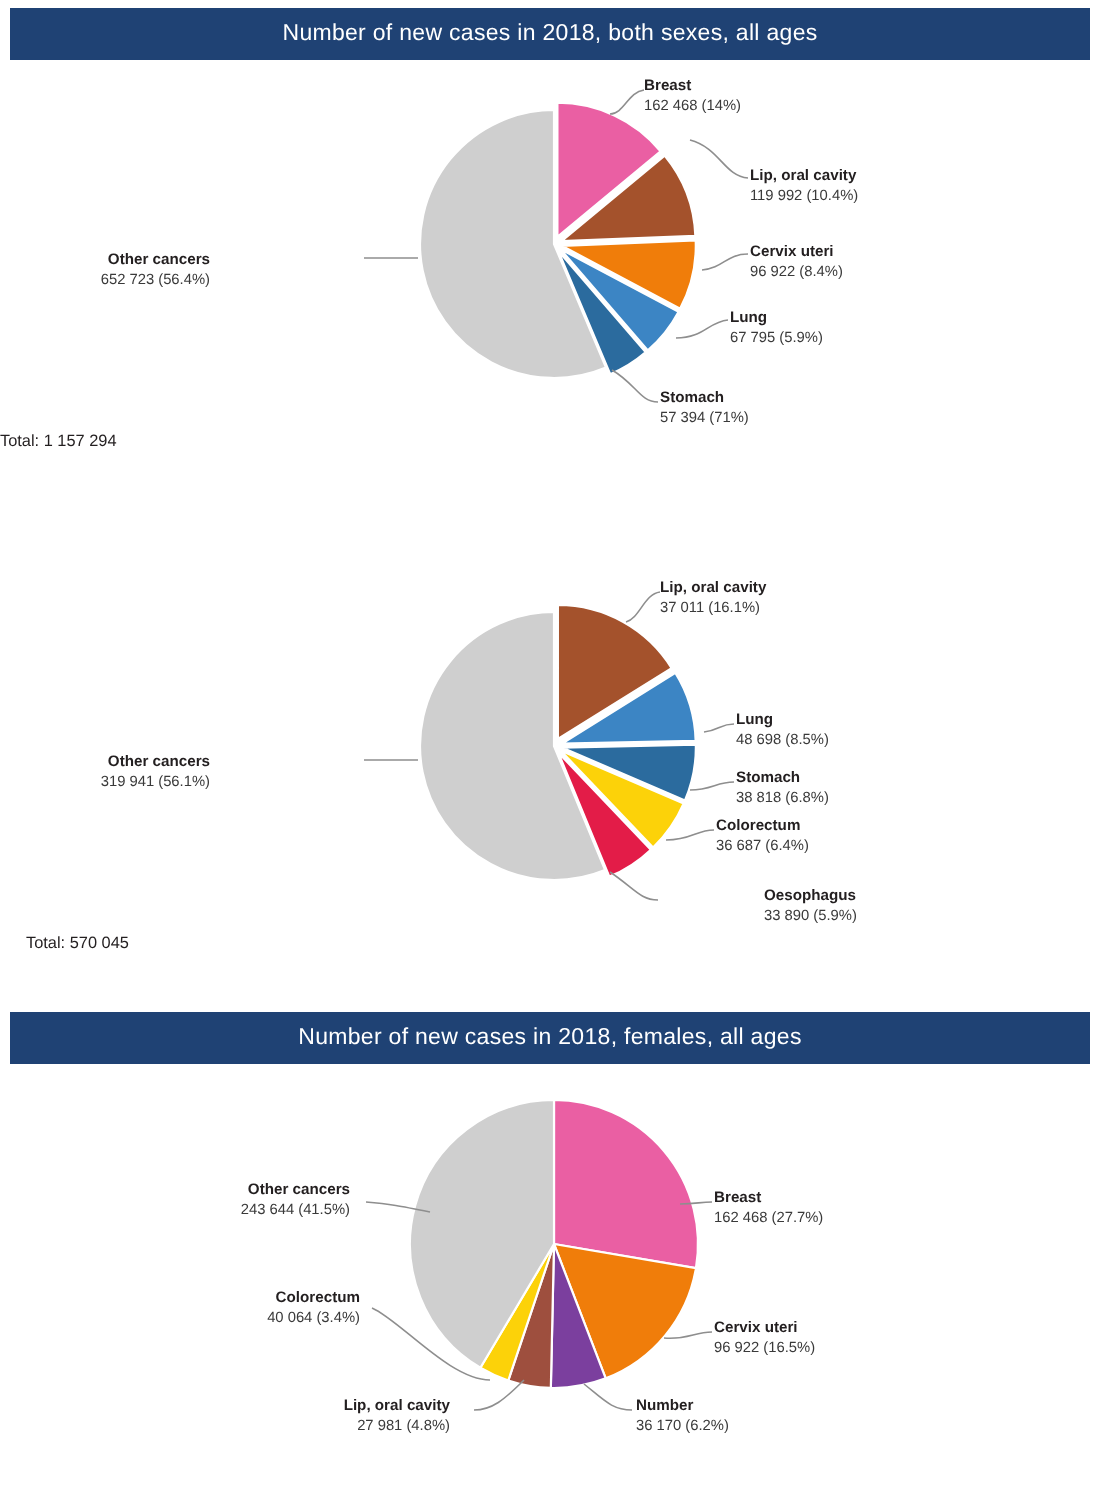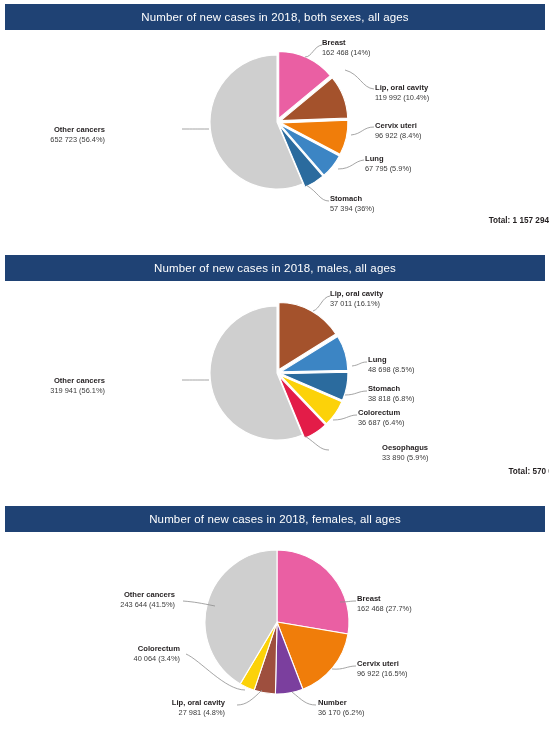--- a/index.html
+++ b/index.html
@@ -88,23 +88,23 @@
     font-weight: normal;
     display: block;
     color: #3a3a3a;
   }
   .lbl.right { text-align: left; }
   .lbl.left  { text-align: right; }
 
   .total {
     position: absolute;
     width: 549px;
-    text-align: right;
+    text-align: left;
     font-size: 8.2px;
-    font-weight: bold;
+    font-weight: normal;
     color: #231f20;
   }
 </style>
 </head>
 <body>
 
 <div class="page">
 
   <div class="panel panel-1">
     <div class="panel-header">
@@ -136,34 +136,31 @@
         <div class="lbl right" style="left: 375px; top: 91px;">
           <span class="n">Cervix uteri</span>
           <span class="v">96 922 (8.4%)</span>
         </div>
         <div class="lbl right" style="left: 365px; top: 124px;">
           <span class="n">Lung</span>
           <span class="v">67 795 (5.9%)</span>
         </div>
         <div class="lbl right" style="left: 330px; top: 164px;">
           <span class="n">Stomach</span>
-          <span class="v">57 394 (36%)</span>
+          <span class="v">57 394 (71%)</span>
         </div>
         <div class="lbl left" style="right: 444px; top: 95px;">
           <span class="n">Other cancers</span>
           <span class="v">652 723 (56.4%)</span>
         </div>
       </div>
     <div class="total" style="top:216px;">Total: 1 157 294</div>
   </div>
 
   <div class="panel panel-2">
-    <div class="panel-header">
-      <span class="panel-header-title">Number of new cases in 2018, males, all ages</span>
-    </div>
     <div class="chart-area">
         <svg class="pie-svg" viewBox="0 0 549 200">
           <path d="M 278.94156298148283 88.50281067299247 L 278.94156298148283 21.502810672992467 A 67 67 0 0 1 335.8079246751291 53.07377021565856 Z" fill="#a4522c" class="slice-sep"></path>
           <path d="M 280.83342616726 90.85770239422177 L 337.6997878609062 55.42866193688787 A 67 67 0 0 1 347.8171608710336 89.38146219206227 Z" fill="#3c85c4" class="slice-sep"></path>
           <path d="M 280.9264820360365 92.76337331672168 L 347.9102167398101 91.28713311456218 A 67 67 0 0 1 342.477858859195 119.22897384218763 Z" fill="#2b6b9e" class="slice-sep"></path>
           <path d="M 280.2842135278173 94.28340568092963 L 341.83559035097585 120.74900620639559 A 67 67 0 0 1 326.52875746644895 142.76476453057376 Z" fill="#fcd209" class="slice-sep"></path>
           <path d="M 279.1789081335833 95.3544536582586 L 325.42345207221496 143.83581250790272 A 67 67 0 0 1 304.6724862286968 157.31474316620353 Z" fill="#e31c48" class="slice-sep"></path>
           <path d="M 277 92 L 302.4935780951135 153.96028950794494 A 67 67 0 1 1 277 25 Z" fill="#cfcfcf" class="slice-sep"></path>
           <path d="M 313,30 C 320,28 322,16 330,15" class="leader"></path>
           <path d="M 352,85 C 360,84 360,81 367,81" class="leader"></path>

